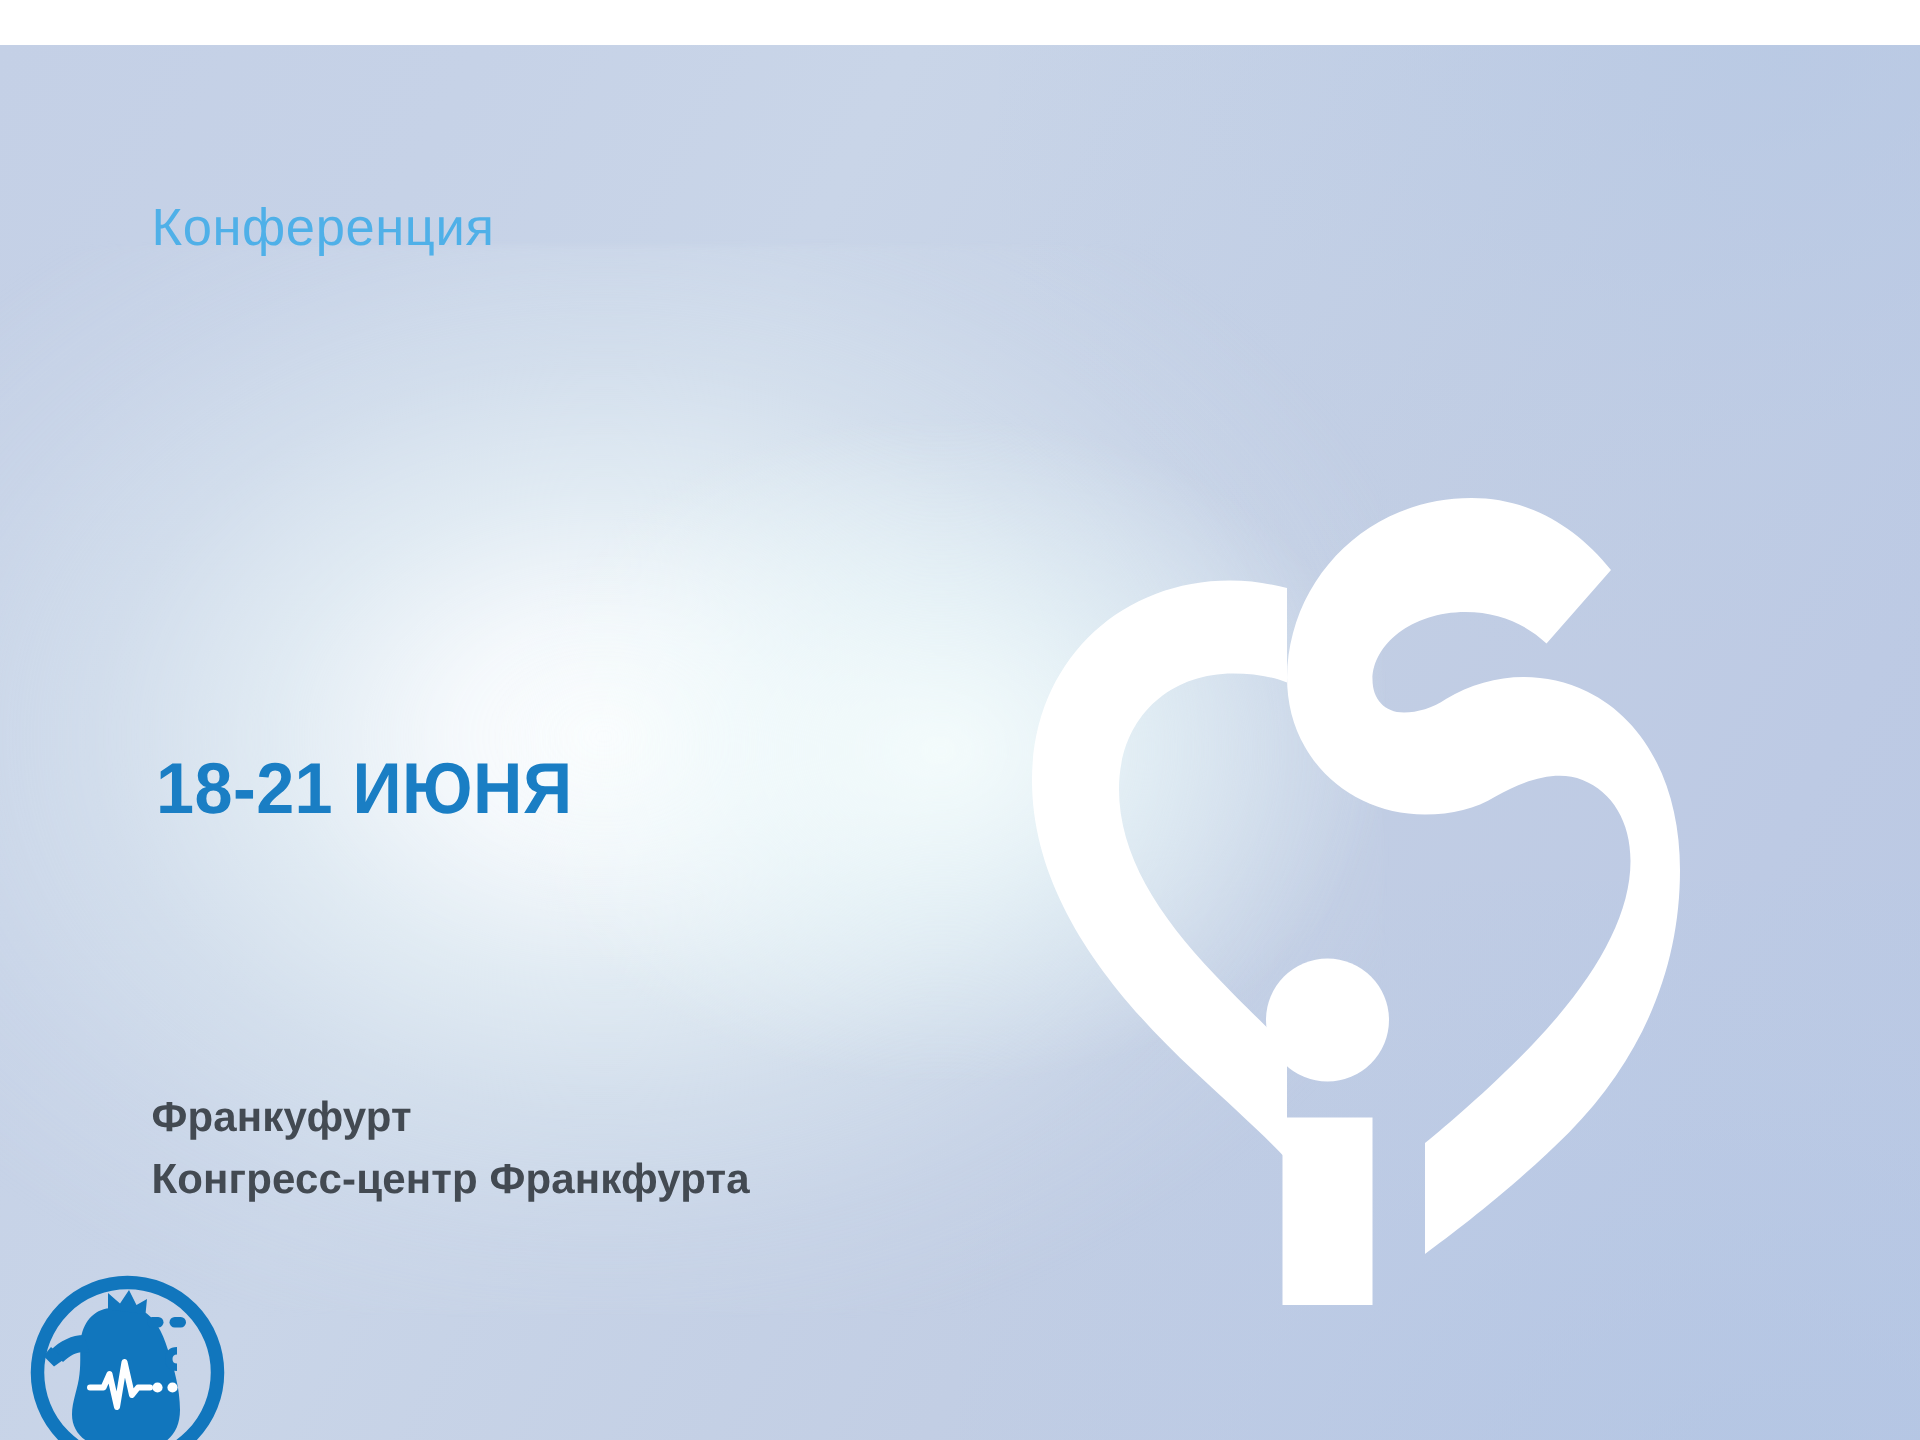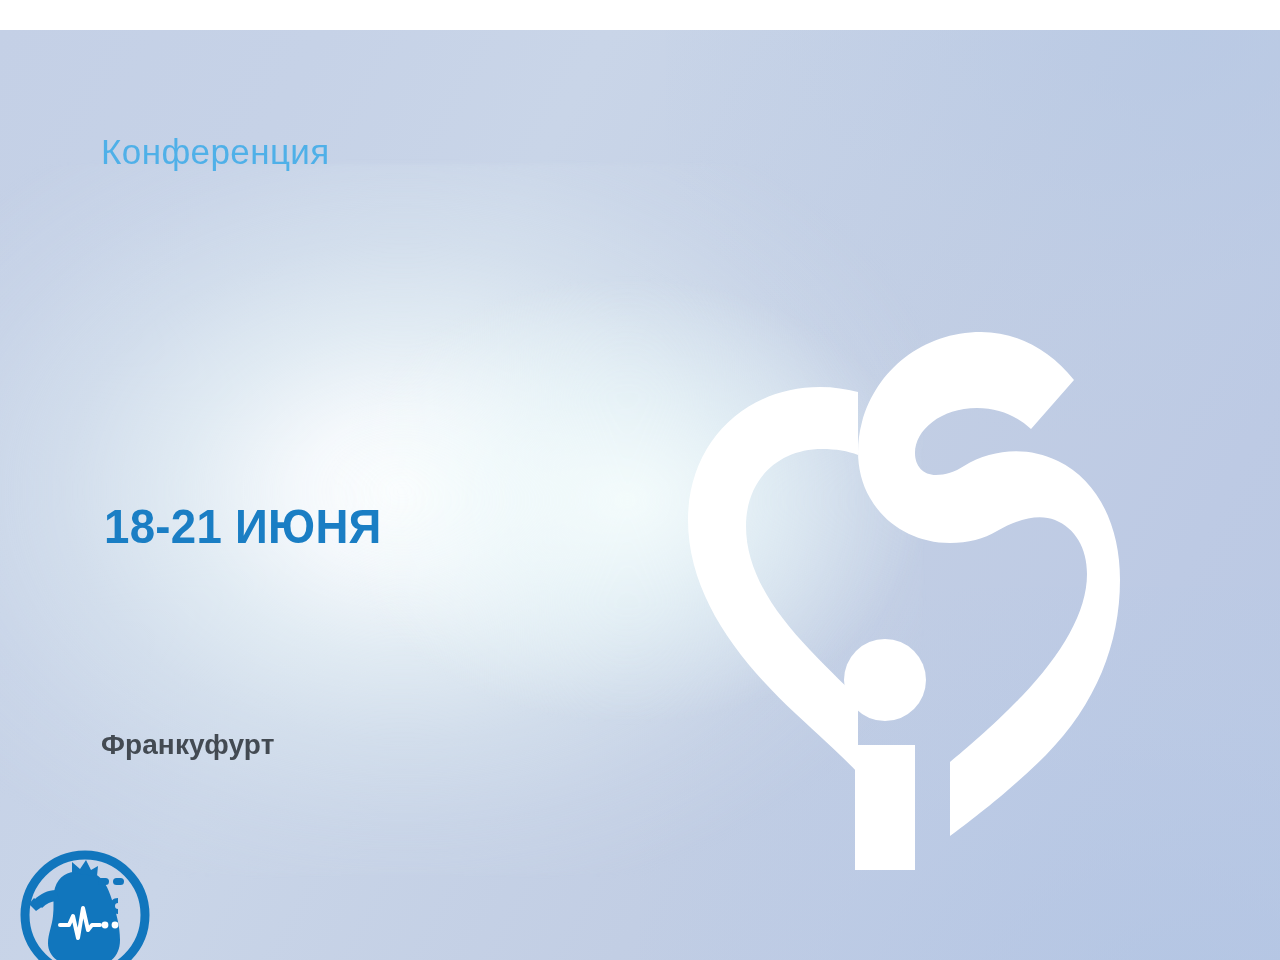--- a/index.html
+++ b/index.html
@@ -236,20 +236,21 @@
 
   <div class="content">
 
     <div class="eyebrow" style="color:#4fb0e8;">Конференция</div>
 
 
     <div class="dateline" style="color:#1a7ec4;">18-21 ИЮНЯ</div>
 
     <div class="venue">
       <div class="venue-line" style="color:#434a52;">Франкуфурт</div>
+      <div class="venue-line" style="color:#434a52;">Конгресс-центр Франкфурта</div>
     </div>
   </div>
 
   <div class="brand-logo">
     <svg viewBox="0 0 146 146" xmlns="http://www.w3.org/2000/svg" aria-hidden="true">
 
       <circle cx="73" cy="73" r="60" fill="none" stroke="#1176bd" stroke-width="9"></circle>
 
       <g fill="#1176bd">
         <path d="M63 30

